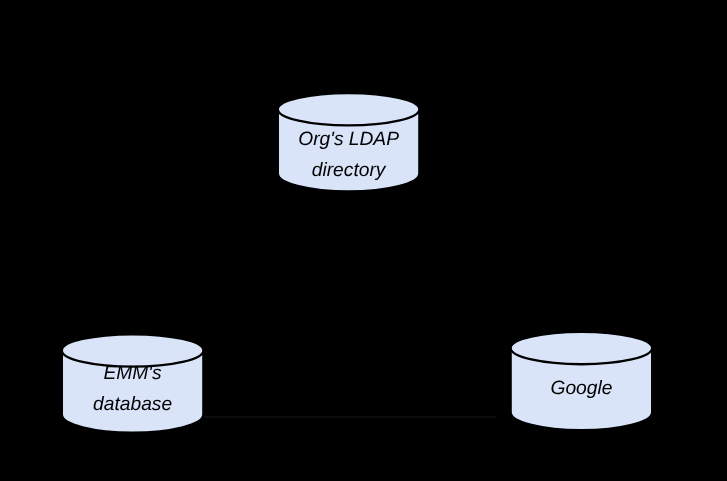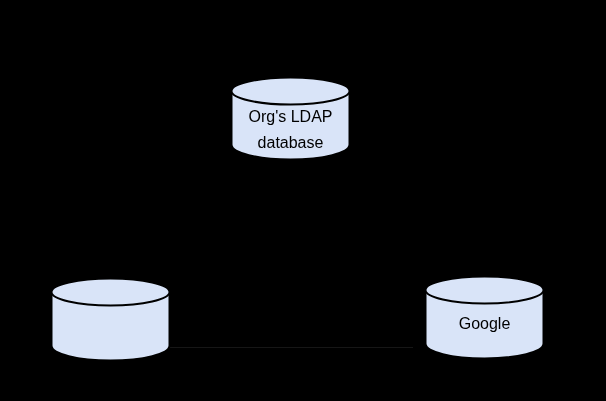--- a/index.html
+++ b/index.html
@@ -12,20 +12,21 @@
     width: 606px;
     height: 401px;
     background: var(--background, #000);
     overflow: hidden;
   }
   .node {
     position: absolute;
     width: 121px;
     height: 85px;
     margin: 0;
+    font-style: italic;
   }
   .node svg {
     display: block;
     position: absolute;
     left: 0;
     top: 0;
   }
   .node svg path,
   .node svg ellipse {
     fill: var(--cylinder-fill, #d9e4f8);
@@ -64,29 +65,33 @@
 
   <div class="connector-faint"></div>
 
   <figure class="node" id="node-ldap">
     <svg width="121" height="85" viewBox="0 0 121 85">
       <path d="M1.5,15 L1.5,68.5 A59,15 0 0 0 119.5,68.5 L119.5,15"></path>
       <ellipse cx="60.5" cy="15" rx="59" ry="13.5"></ellipse>
     </svg>
     <figcaption class="label">
       <div>Org's LDAP</div>
-      <div>database</div>
+      <div>directory</div>
     </figcaption>
   </figure>
 
   <figure class="node" id="node-emm">
     <svg width="121" height="85" viewBox="0 0 121 85">
       <path d="M1.5,15 L1.5,68.5 A59,15 0 0 0 119.5,68.5 L119.5,15"></path>
       <ellipse cx="60.5" cy="15" rx="59" ry="13.5"></ellipse>
     </svg>
+    <figcaption class="label">
+      <div>EMM's</div>
+      <div>database</div>
+    </figcaption>
   </figure>
 
   <figure class="node" id="node-google">
     <svg width="121" height="85" viewBox="0 0 121 85">
       <path d="M1.5,15 L1.5,68.5 A59,15 0 0 0 119.5,68.5 L119.5,15"></path>
       <ellipse cx="60.5" cy="15" rx="59" ry="13.5"></ellipse>
     </svg>
     <figcaption class="label">
       <div>Google</div>
     </figcaption>

